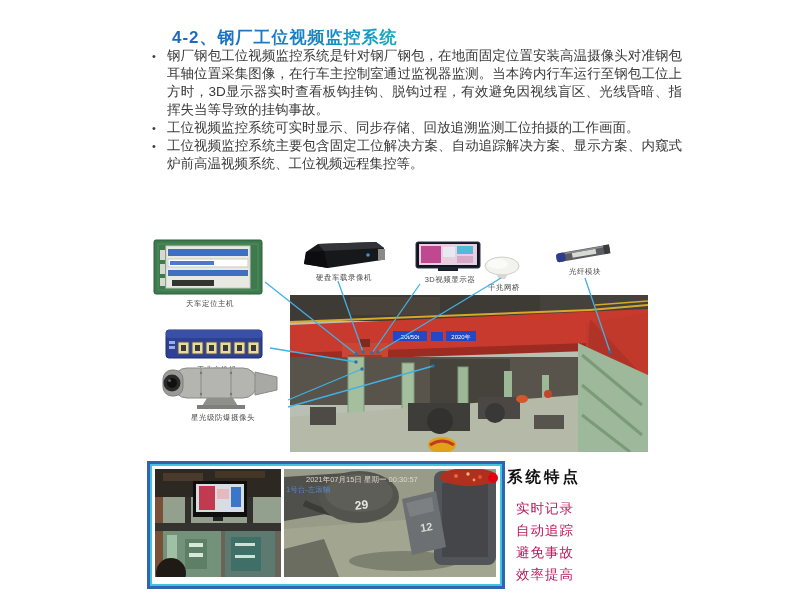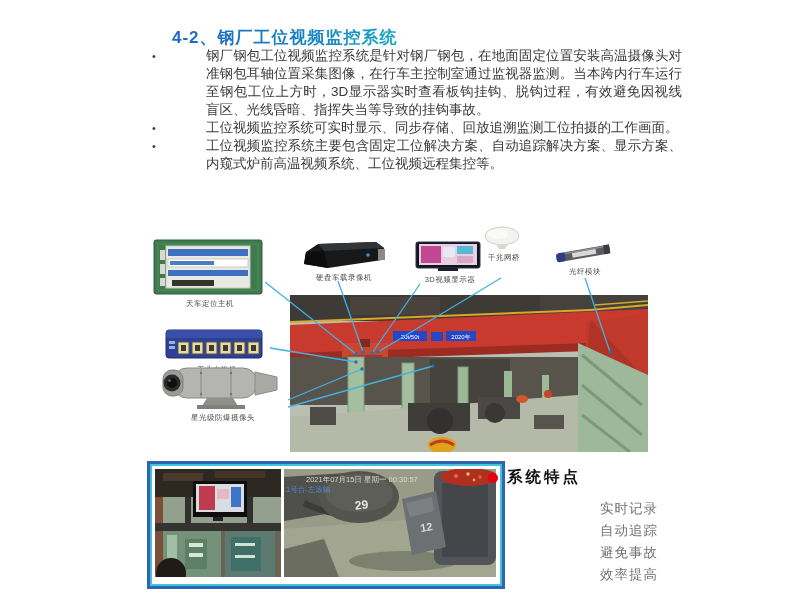--- a/index.html
+++ b/index.html
@@ -5,36 +5,36 @@
   html,body{margin:0;padding:0;background:#fff;}
   .page{position:relative;width:800px;height:600px;background:#ffffff;overflow:hidden;
         font-family:"Liberation Sans",sans-serif;}
   .title{position:absolute;left:156px;top:10px;margin:16px;font-size:17px;font-weight:bold;
          letter-spacing:1px;
          background:linear-gradient(90deg,#1e66c0 0%,#1786c4 65%,#16a8c0 100%);
          -webkit-background-clip:text;background-clip:text;color:transparent;}
   .bullets{position:absolute;left:152px;top:47px;width:530px;}
   .bullet-row{display:flex;font-size:13.5px;line-height:18px;color:#3a3a3a;}
   .bullet-row .marker{width:15px;flex:0 0 15px;font-size:11px;color:#3a3a3a;}
-  .bullet-row .btext{flex:1;text-align:justify;margin-left:39px;}
+  .bullet-row .btext{flex:1;text-align:justify;}
   .device{position:absolute;text-align:center;}
   .dev-label{font-size:7.5px;color:#4a4a4a;margin-top:3px;letter-spacing:0.5px;}
   .factory{position:absolute;left:290px;top:295px;width:358px;height:157px;}
   .lines-overlay{position:absolute;left:140px;top:228px;width:480px;height:210px;
                  pointer-events:none;z-index:5;}
   .bottom-frame{position:absolute;left:147px;top:461px;width:352px;height:122px;
                 border:3px solid #2e64b0;background:#fff;}
   .bottom-frame-inner{width:100%;height:100%;box-sizing:border-box;border:2px solid #3fc3de;
                 background:#fff;padding:3px;display:flex;gap:3px;}
   .features{position:absolute;left:488px;top:467px;width:170px;}
   .feat-head{display:flex;align-items:center;gap:9px;}
   .red-dot{width:10px;height:10px;border-radius:50%;background:#e60012;flex:0 0 10px;}
   .feat-title{font-size:15.5px;font-weight:bold;color:#111;letter-spacing:3px;}
   .feat-list{margin:10px 0 0 28px;padding:0;list-style:none;}
-  .feat-list li{font-size:13.5px;color:#737373;line-height:22px;letter-spacing:1px;text-align:right;}
+  .feat-list li{font-size:13.5px;color:#be185d;line-height:22px;letter-spacing:1px;}
   svg{display:block;}
 </style>
 </head>
 <body>
 
 <div class="page">
 
   <h1 class="title">4-2、钢厂工位视频监控系统</h1>
 
   <div class="bullets">
@@ -86,21 +86,21 @@
       <rect x="7" y="4" width="58" height="21" fill="#e6cfe0"></rect>
       <rect x="9" y="6" width="20" height="17" fill="#c04890"></rect>
       <rect x="31" y="7" width="12" height="10" fill="#e8e8f2"></rect>
       <rect x="45" y="6" width="16" height="8" fill="#58b8d8"></rect>
       <rect x="45" y="16" width="16" height="7" fill="#d8a8c8"></rect>
       <rect x="26" y="28" width="20" height="3" fill="#1a2030"></rect>
     </svg>
     <div class="dev-label">3D视频显示器</div>
   </div>
 
-  <div class="device" style="left:478px;top:226px;width:52px;">
+  <div class="device" style="left:478px;top:256px;width:52px;">
     <svg width="48" height="24" viewBox="0 0 48 24">
       <ellipse cx="24" cy="10" rx="17" ry="9" fill="#f2f2ee" stroke="#d0d0c8"></ellipse>
       <ellipse cx="20" cy="8" rx="10" ry="5" fill="#fafaf8"></ellipse>
       <polygon points="18,18 30,18 27,23 21,23" fill="#d8d8d2"></polygon>
     </svg>
     <div class="dev-label">千兆网桥</div>
   </div>
 
   <div class="device" style="left:162px;top:326px;width:110px;">
     <svg width="104" height="36" viewBox="0 0 104 36">

